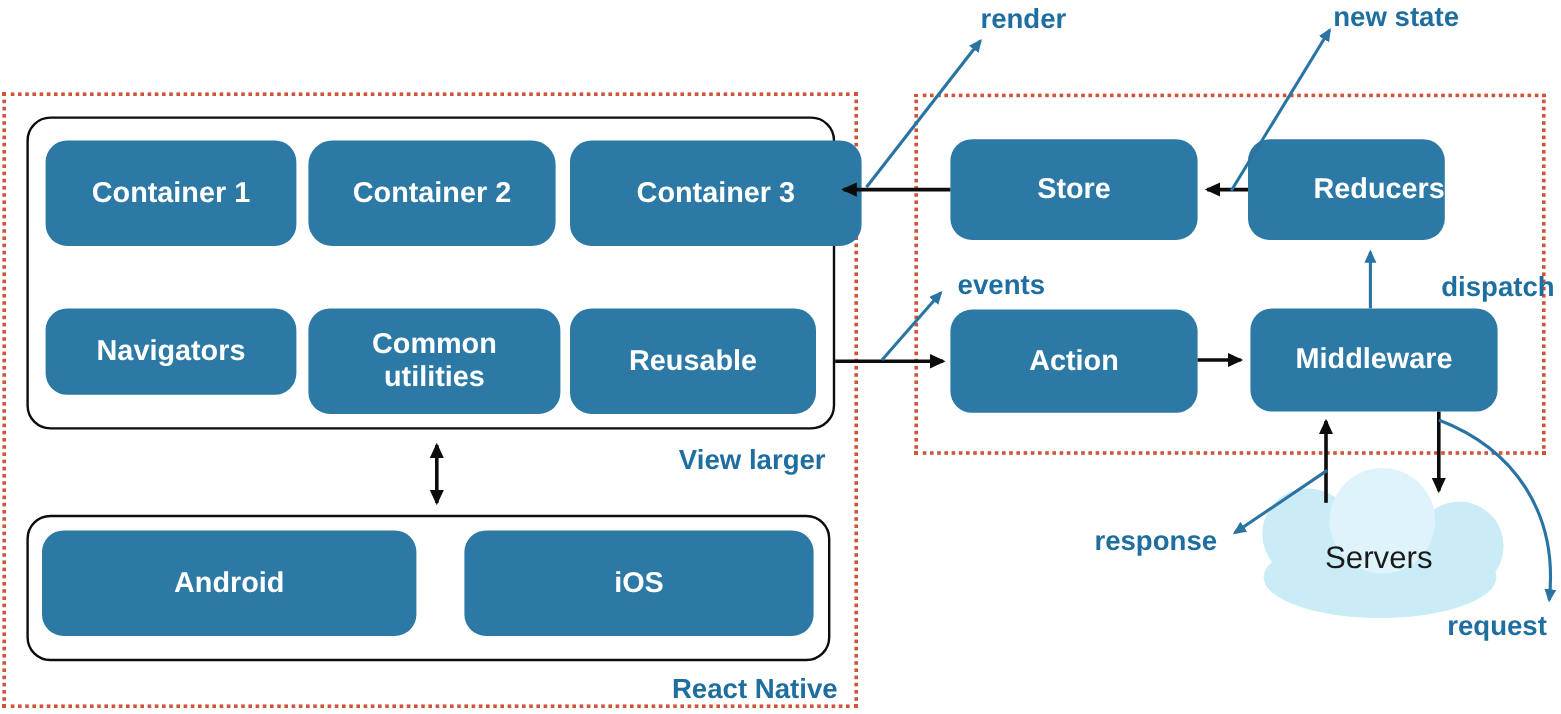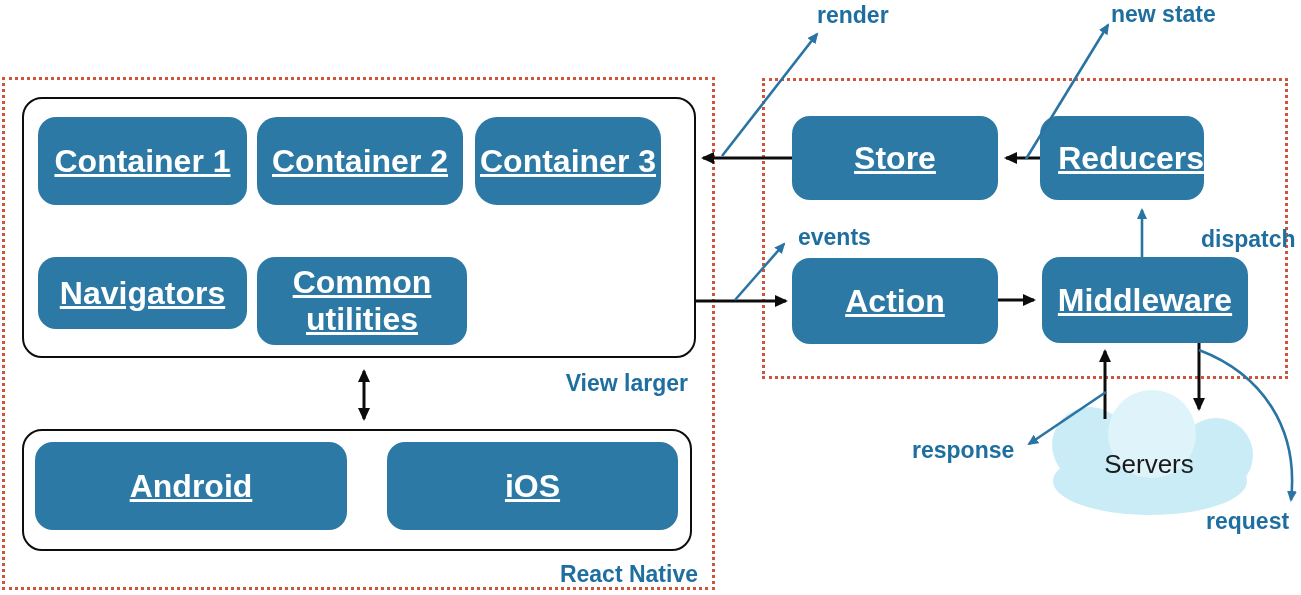--- a/index.html
+++ b/index.html
@@ -21,23 +21,22 @@
     position:absolute;border:3px dotted var(--dashed-border);
     box-sizing:border-box;background:transparent;
   }
   .frame{
     position:absolute;border:2.5px solid #0d0d0d;border-radius:20px;
     box-sizing:border-box;background:#ffffff;
   }
   .node{
     position:absolute;background:var(--node-fill);border-radius:18px;
     display:flex;align-items:center;justify-content:center;text-align:center;
-    color:var(--node-text);font-weight:bold;font-size:32px;line-height:1.15;
+    color:var(--node-text);font-weight:bold;font-size:24px;line-height:1.15;
     box-sizing:border-box;
-    text-decoration:underline;
   }
   .blabel{
     position:absolute;color:var(--label-blue);font-weight:bold;font-size:23px;
     white-space:nowrap;
   }
   .right-align{text-align:right;}
   svg.overlay{position:absolute;left:0;top:0;pointer-events:none;}
   .kline{stroke:var(--arrow-black);stroke-width:3;fill:none;}
   .bline{stroke:var(--arrow-blue);stroke-width:2.6;fill:none;}
   .khead{fill:var(--arrow-black);}
@@ -54,28 +53,31 @@
   <div class="dashed" style="left:2px;top:77px;width:713px;height:513px;"></div>
   <div class="dashed" style="left:762px;top:78px;width:526px;height:301px;"></div>
 
   <div class="frame" style="left:22px;top:97px;width:674px;height:261px;"></div>
   <div class="node" style="left:38px;top:117px;width:209px;height:88px;">
     <span>Container 1</span>
   </div>
   <div class="node" style="left:257px;top:117px;width:206px;height:88px;border-radius:20px;">
     <span>Container 2</span>
   </div>
-  <div class="node" style="left:475px;top:117px;width:186px;height:88px;border-radius:22px;">
+  <div class="node" style="left:475px;top:117px;width:243px;height:88px;">
     <span>Container 3</span>
   </div>
   <div class="node" style="left:38px;top:257px;width:209px;height:72px;">
     <span>Navigators</span>
   </div>
   <div class="node" style="left:257px;top:257px;width:210px;height:88px;padding:0 24px;">
     <span>Common utilities</span>
+  </div>
+  <div class="node" style="left:475px;top:257px;width:205px;height:88px;">
+    <span>Reusable</span>
   </div>
   <div class="blabel right-align" style="left:450px;top:370px;width:238px;">View larger</div>
 
   <div class="frame" style="left:22px;top:429px;width:670px;height:122px;"></div>
   <div class="node" style="left:35px;top:442px;width:312px;height:88px;">
     <span>Android</span>
   </div>
   <div class="node" style="left:387px;top:442px;width:291px;height:88px;">
     <span>iOS</span>
   </div>

